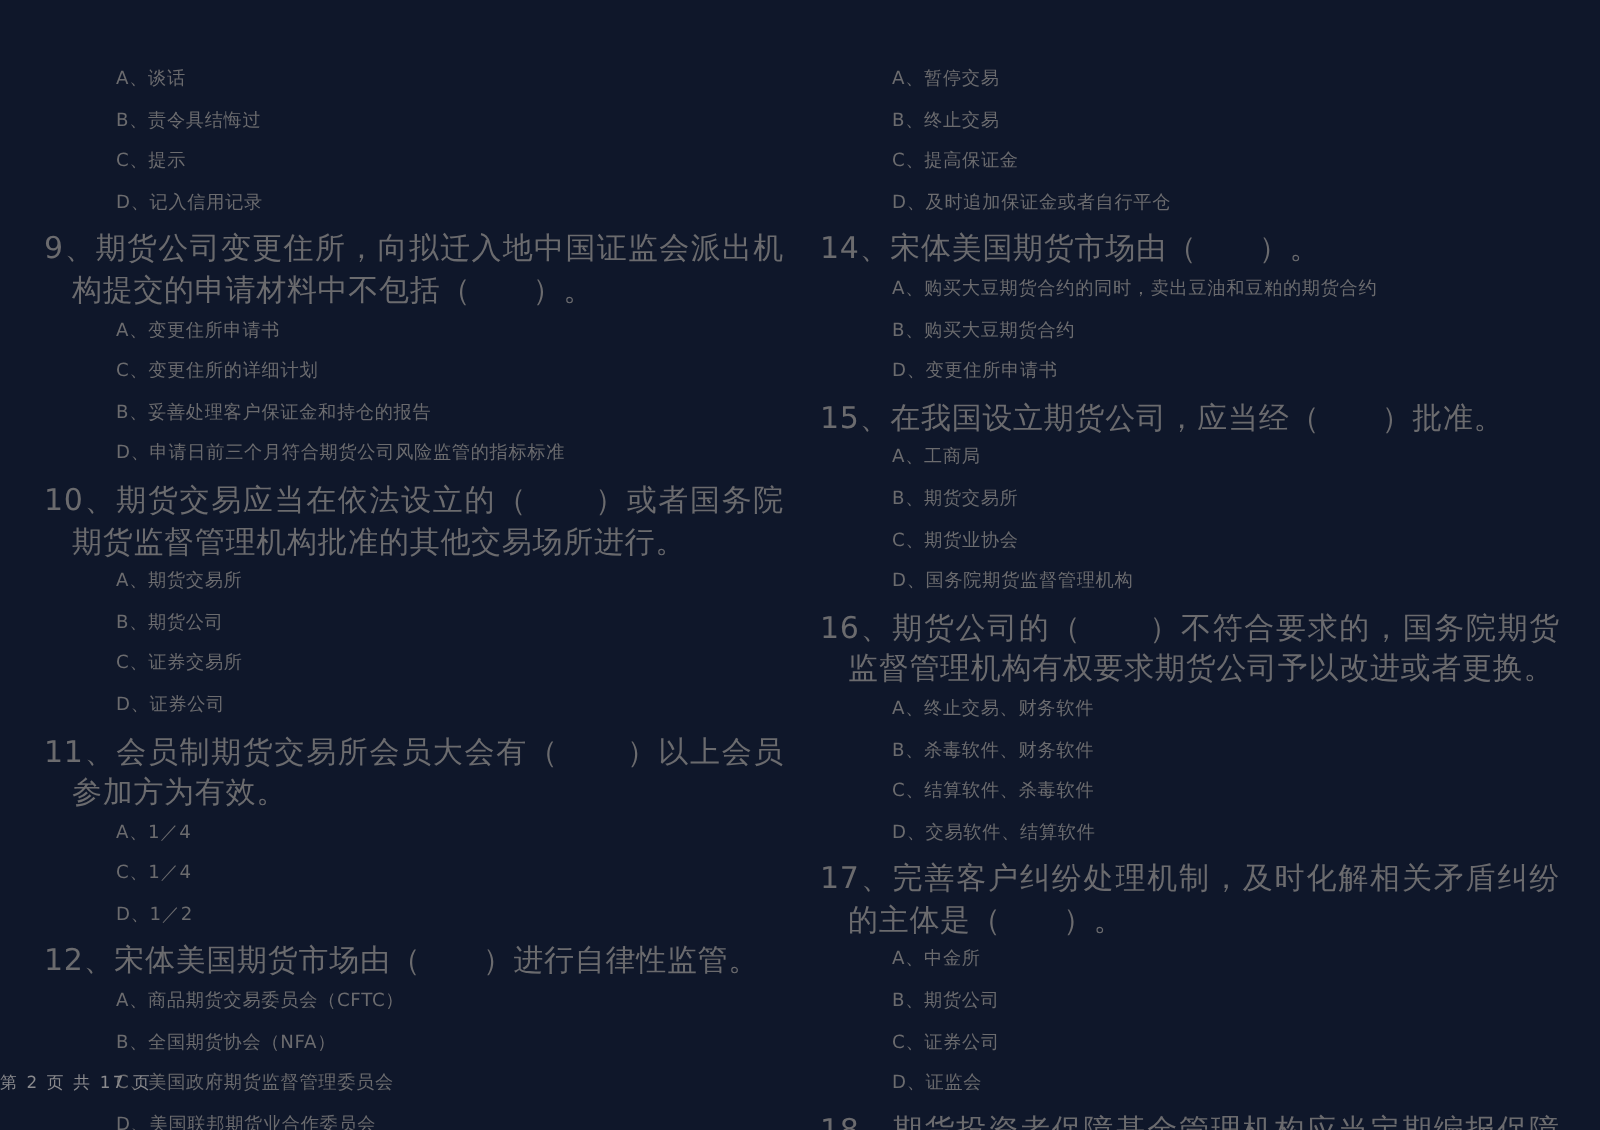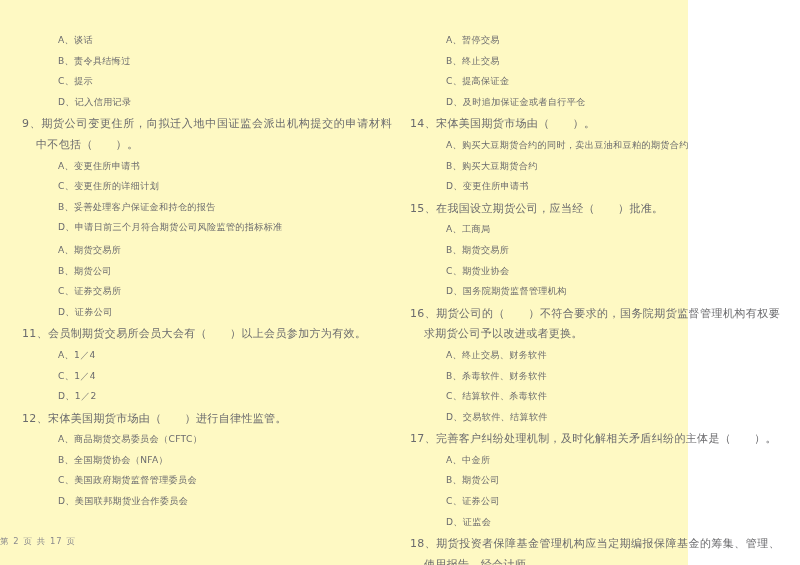--- a/index.html
+++ b/index.html
@@ -9,41 +9,41 @@
   body {
     width: 800px;
     height: 565px;
     background: #ffffff;
     font-family: "DejaVu Sans", "Liberation Sans", sans-serif;
     color: #6f6f72;
     overflow: hidden;
   }
   #page {
     position: relative;
-    width: 688px;
+    width: 800px;
     height: 565px;
     box-sizing: border-box;
     padding: 30px 22px 0 22px;
-    background: #fef9c3;
+    background: #0f172a;
   }
   #columns {
     display: flex;
     flex-direction: row;
     align-items: flex-start;
     gap: 18px;
   }
   .column {
     width: 370px;
     flex: 0 0 370px;
   }
   .q-block {
     margin: 0 0 2px 0;
   }
   .q-stem {
-    font-size: 11px;
+    font-size: 15px;
     line-height: 20.6px;
     letter-spacing: 0.35px;
     color: #6b6b6e;
     text-indent: 0;
     padding-left: 14px;
     text-align: justify;
     white-space: pre-wrap;
   }
   .q-stem .qnum {
     margin-left: -14px;
@@ -87,20 +87,21 @@
 
       <div class="q-block">
         <div class="q-stem"><span class="qnum">9、</span><span>期货公司变更住所，向拟迁入地中国证监会派出机构提交的申请材料中不包括（      ）。</span></div>
         <div class="opt">A、变更住所申请书</div>
         <div class="opt">C、变更住所的详细计划</div>
         <div class="opt">B、妥善处理客户保证金和持仓的报告</div>
         <div class="opt">D、申请日前三个月符合期货公司风险监管的指标标准</div>
       </div>
 
       <div class="q-block">
+        <div class="q-stem"><span class="qnum">10、</span><span>期货交易应当在依法设立的（      ）或者国务院期货监督管理机构批准的其他交易场所进行。</span></div>
         <div class="opt">A、期货交易所</div>
         <div class="opt">B、期货公司</div>
         <div class="opt">C、证券交易所</div>
         <div class="opt">D、证券公司</div>
       </div>
 
       <div class="q-block">
         <div class="q-stem"><span class="qnum">11、</span><span>会员制期货交易所会员大会有（      ）以上会员参加方为有效。</span></div>
         <div class="opt">A、1／4</div>
         <div class="opt">C、1／4</div>

